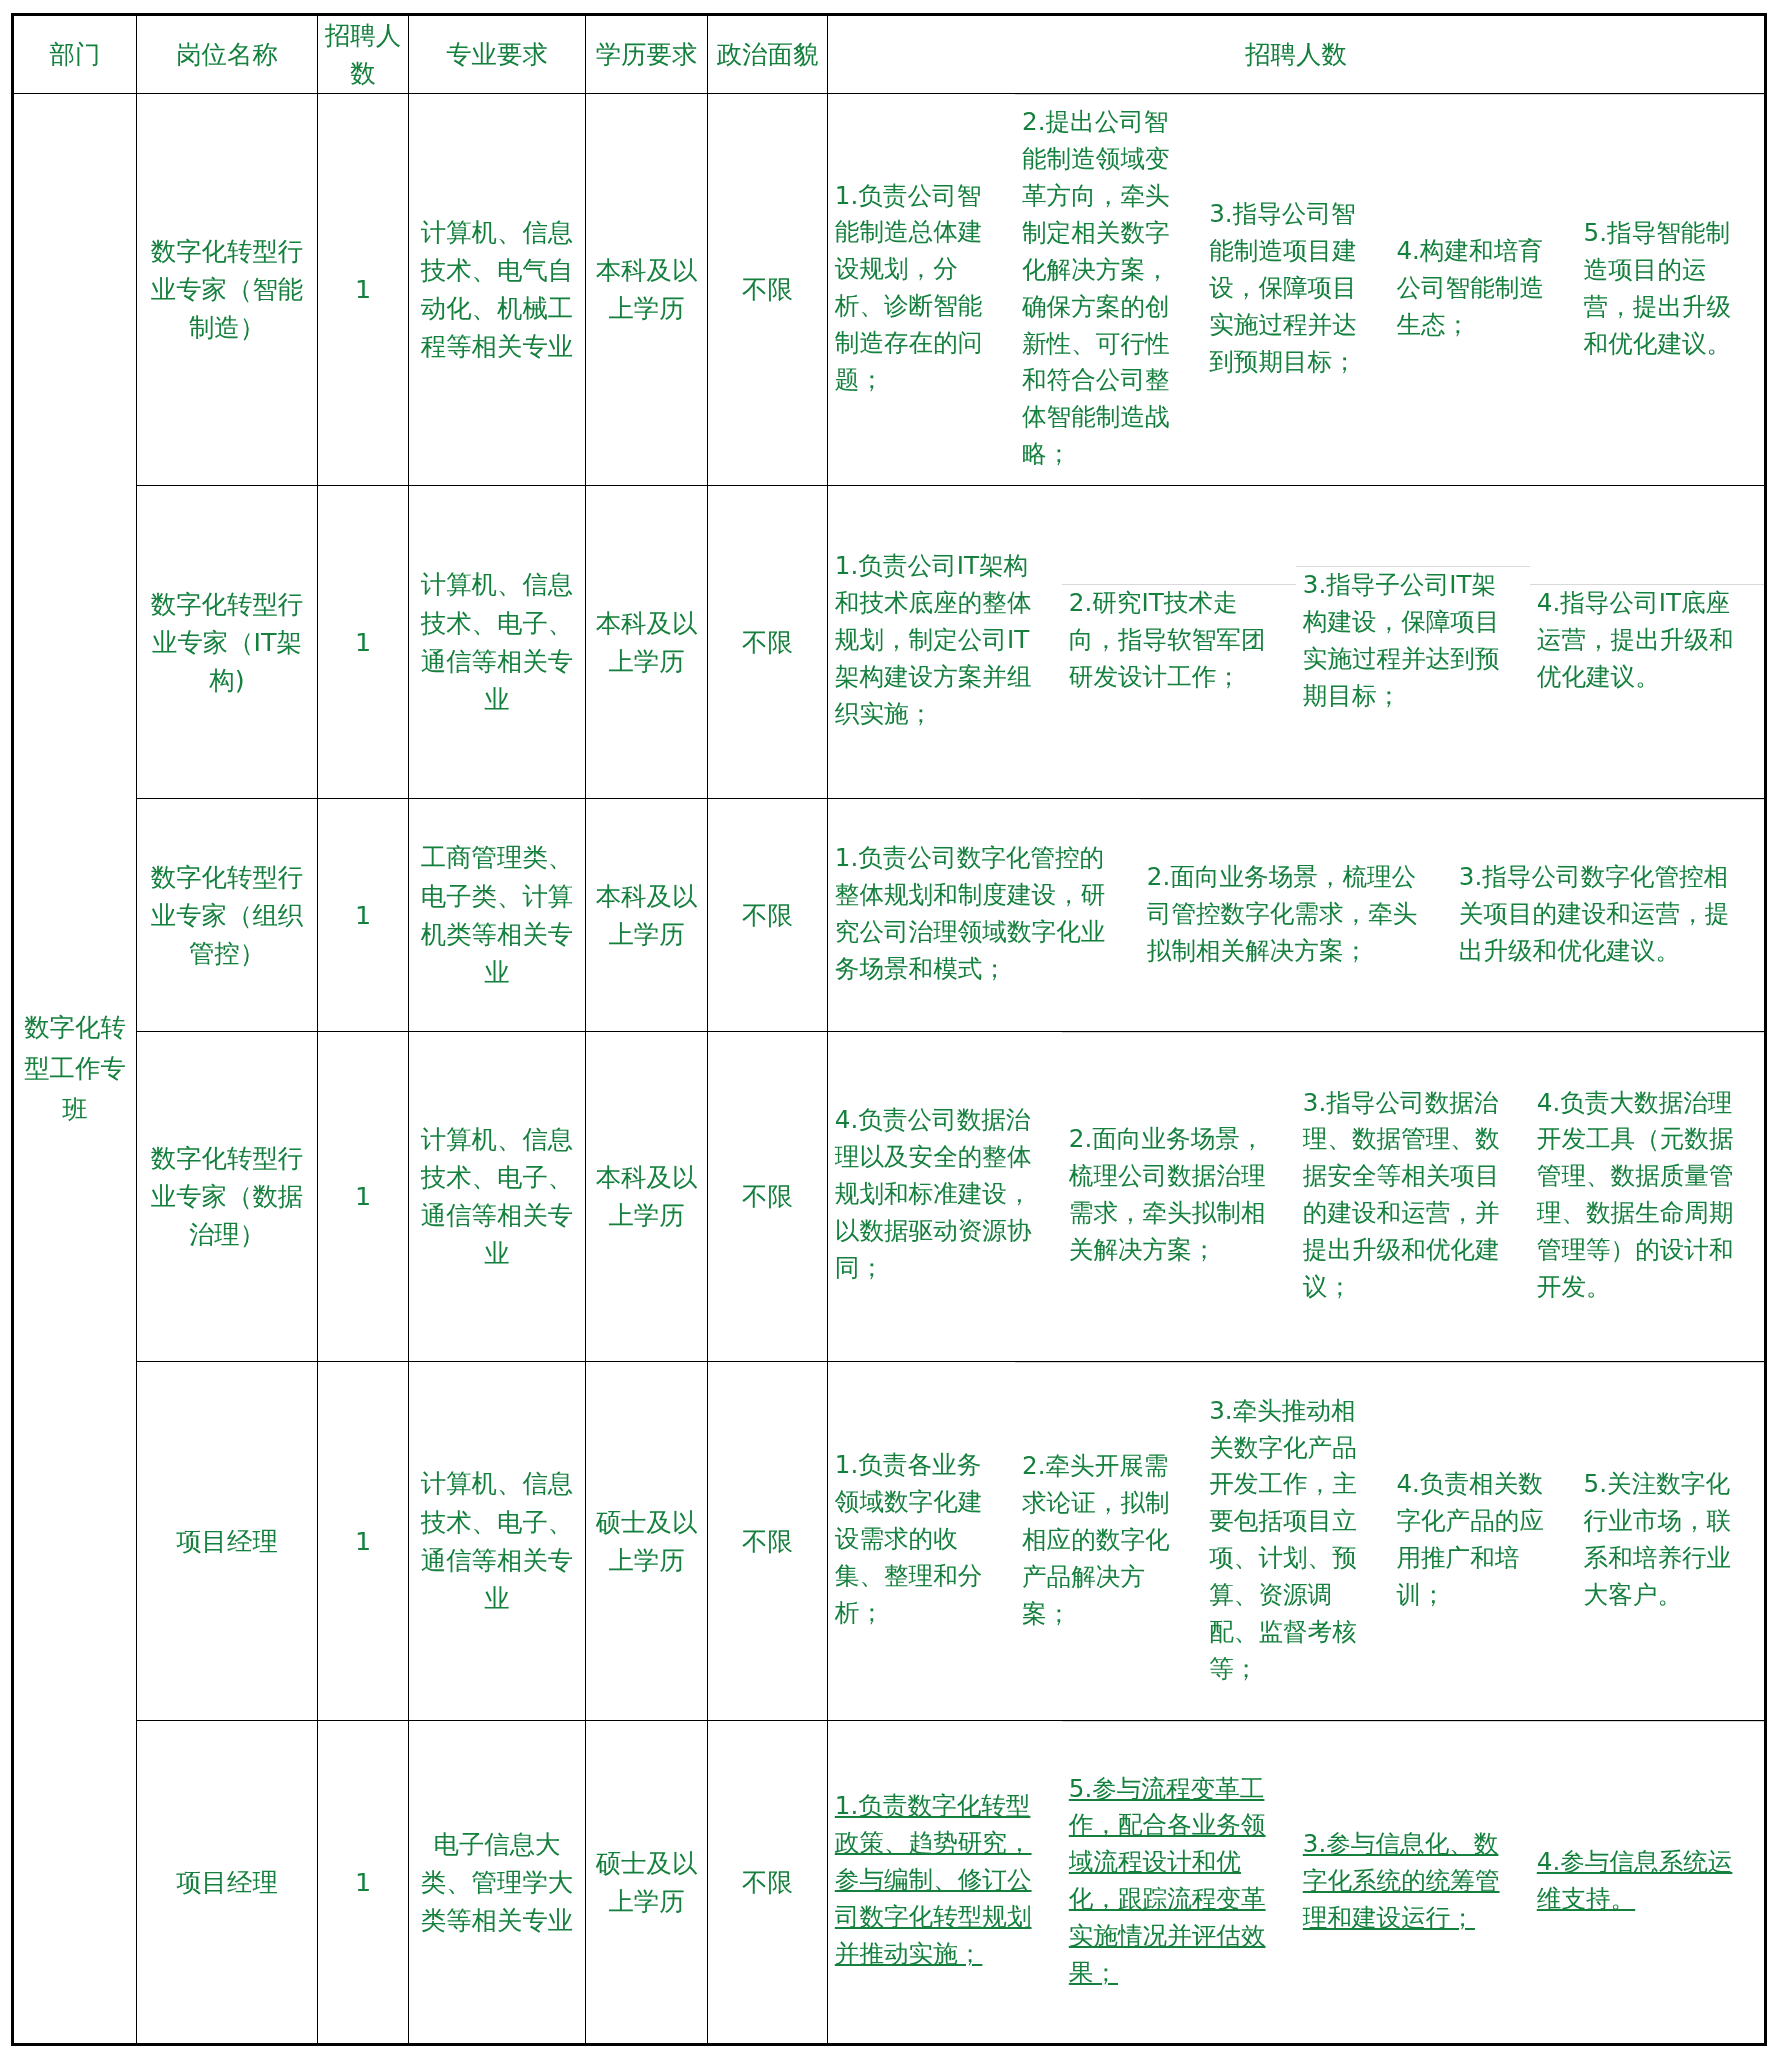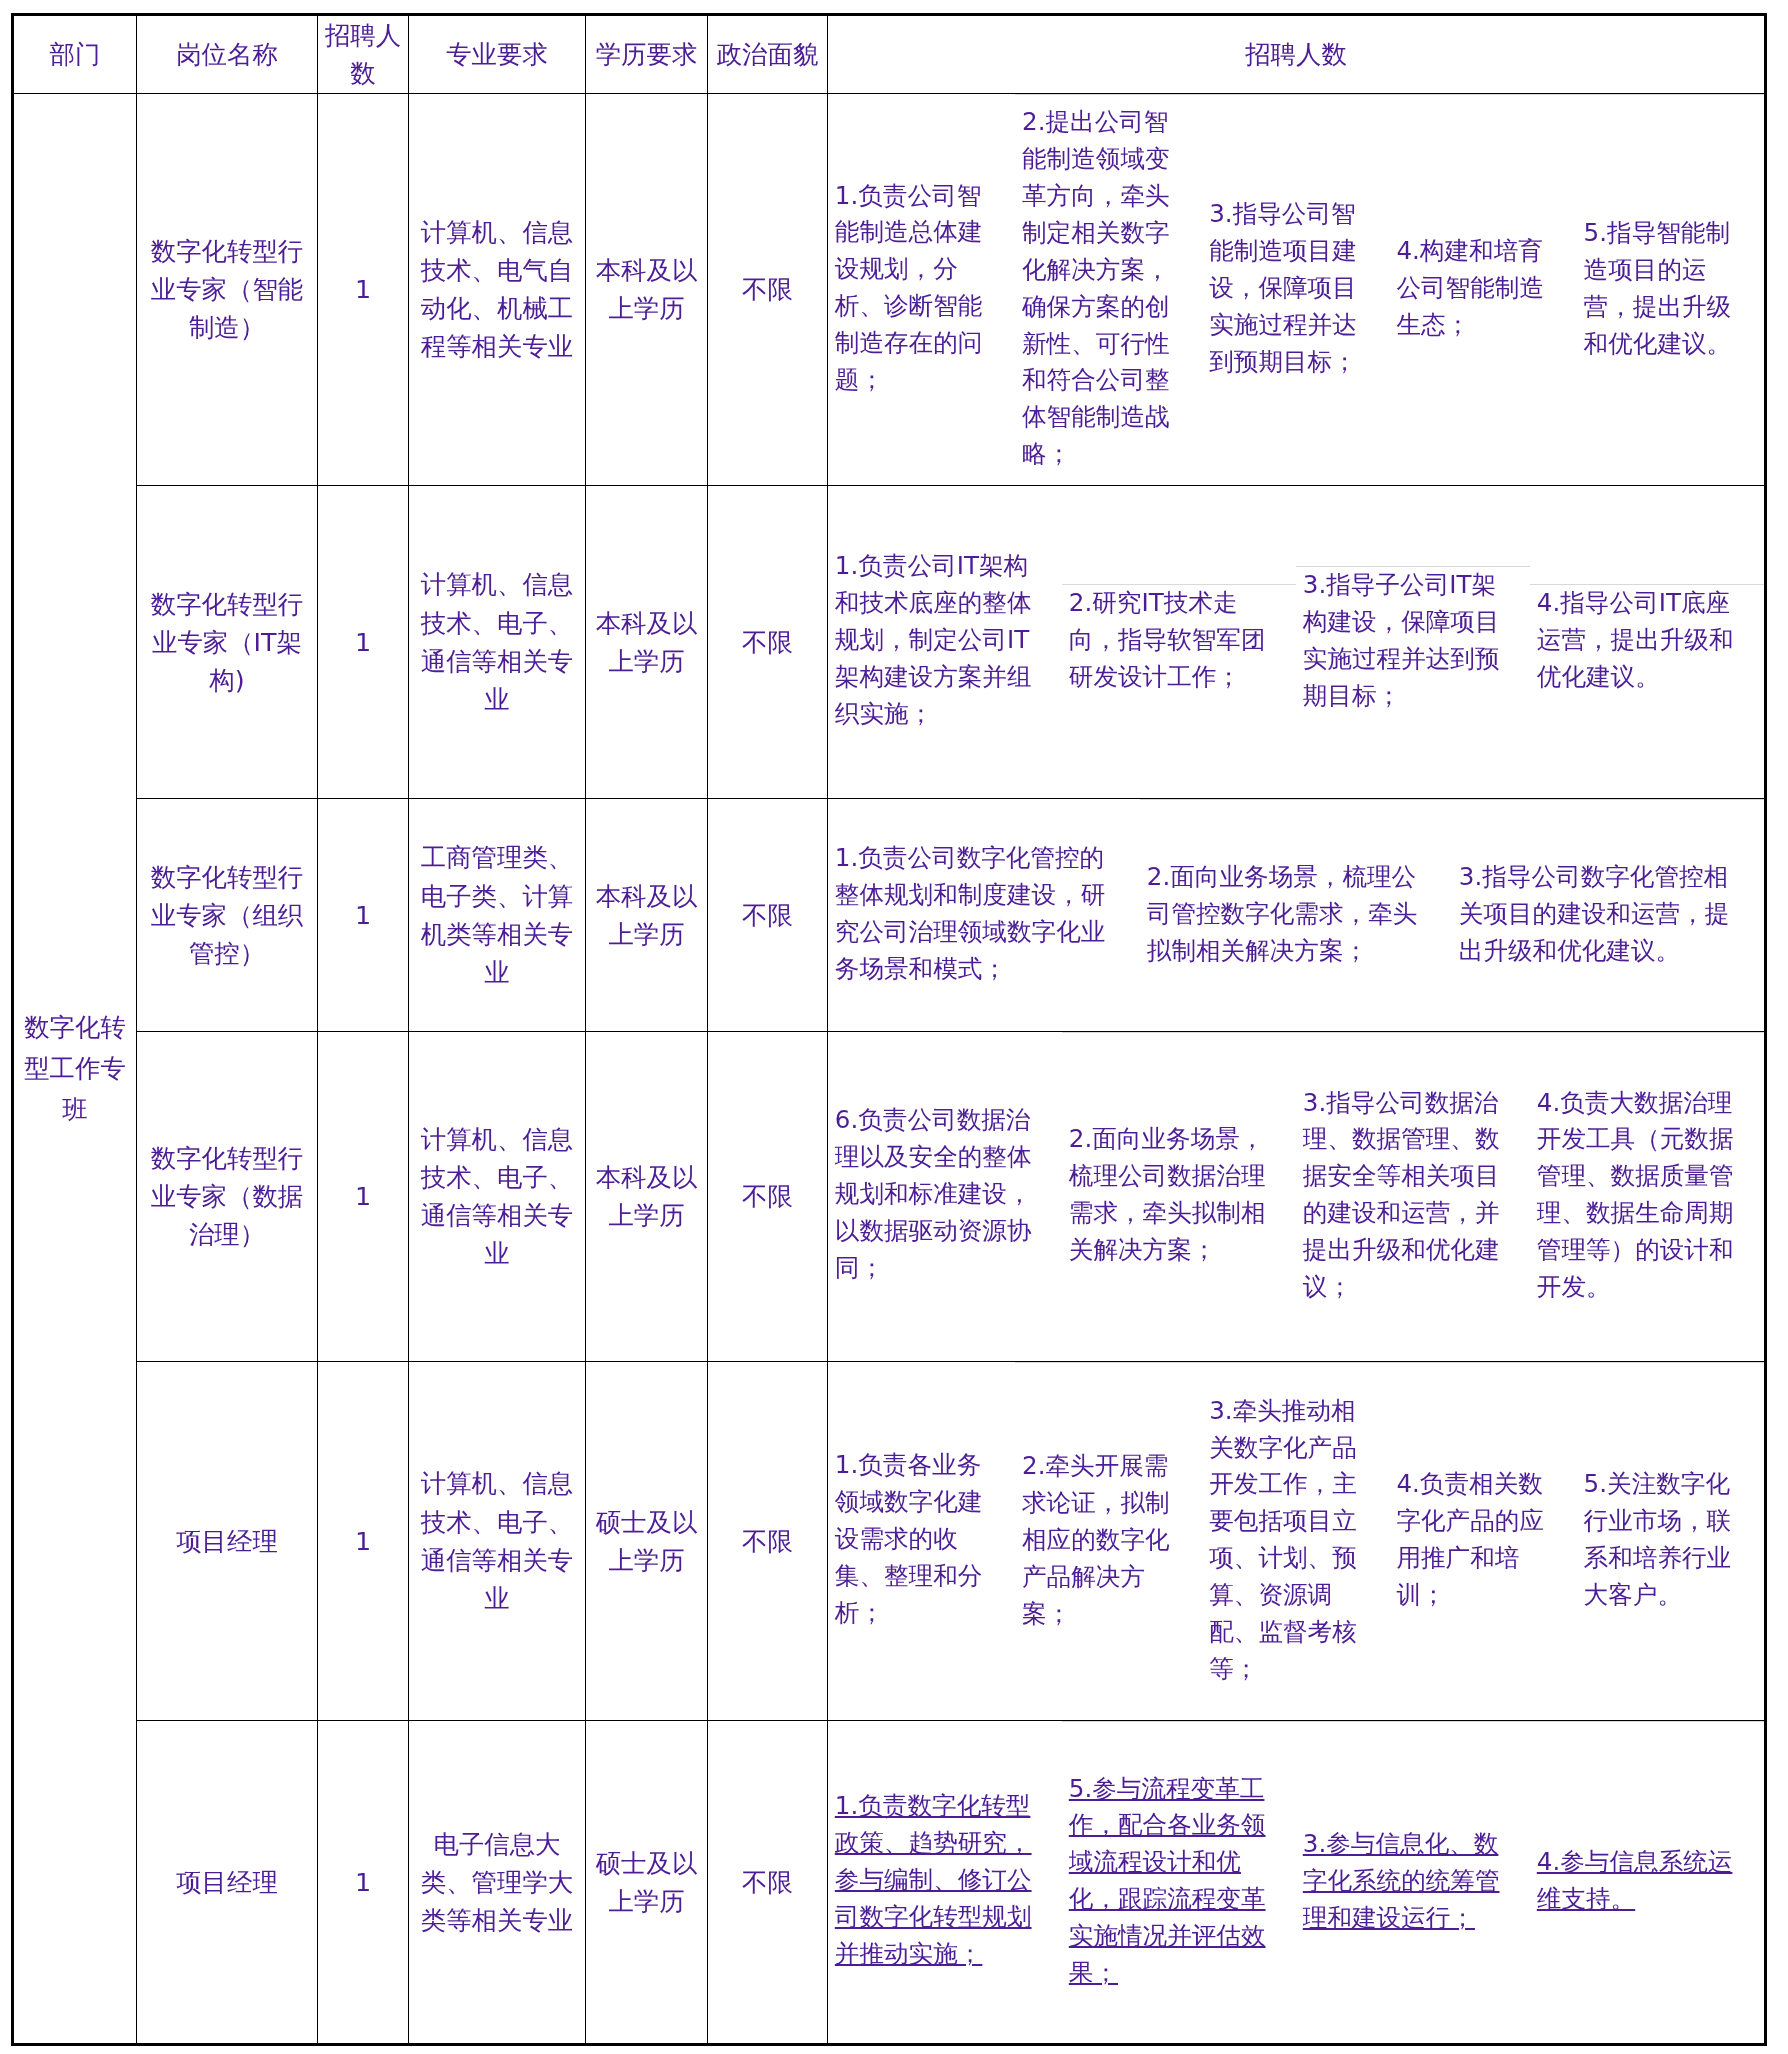--- a/index.html
+++ b/index.html
@@ -2,21 +2,21 @@
 <html style="font-size:13.6px"><head>
 <meta charset="utf-8">
 <style>
   html,body{margin:0;padding:0;background:#ffffff;}
   .page{
     position:relative;
     width:1788px;
     height:2054px;
     background:#ffffff;
     font-family:"DejaVu Sans","Liberation Sans",sans-serif;
-    color:#4c1d95;
+    color:#15803d;
   }
   table.job-table{
     position:absolute;
     left:11px;
     top:12.7px;
     width:1753px;
     border-collapse:collapse;
     table-layout:fixed;
     border:3.4px solid #000000;
   }
@@ -134,21 +134,21 @@
     </tr>
 
     <tr class="r4">
       <td>数字化转型行业专家（数据治理）</td>
       <td>1</td>
       <td>计算机、信息技术、电子、通信等相关专业</td>
       <td>本科及以上学历</td>
       <td>不限</td>
       <td class="desc">
         <div class="desc-wrap">
-          <div class="duty">6.负责公司数据治理以及安全的整体规划和标准建设，以数据驱动资源协同；</div>
+          <div class="duty">4.负责公司数据治理以及安全的整体规划和标准建设，以数据驱动资源协同；</div>
           <div class="duty">2.面向业务场景，梳理公司数据治理需求，牵头拟制相关解决方案；</div>
           <div class="duty">3.指导公司数据治理、数据管理、数据安全等相关项目的建设和运营，并提出升级和优化建议；</div>
           <div class="duty">4.负责大数据治理开发工具（元数据管理、数据质量管理、数据生命周期管理等）的设计和开发。</div>
         </div>
       </td>
     </tr>
 
     <tr class="r5">
       <td>项目经理</td>
       <td>1</td>

